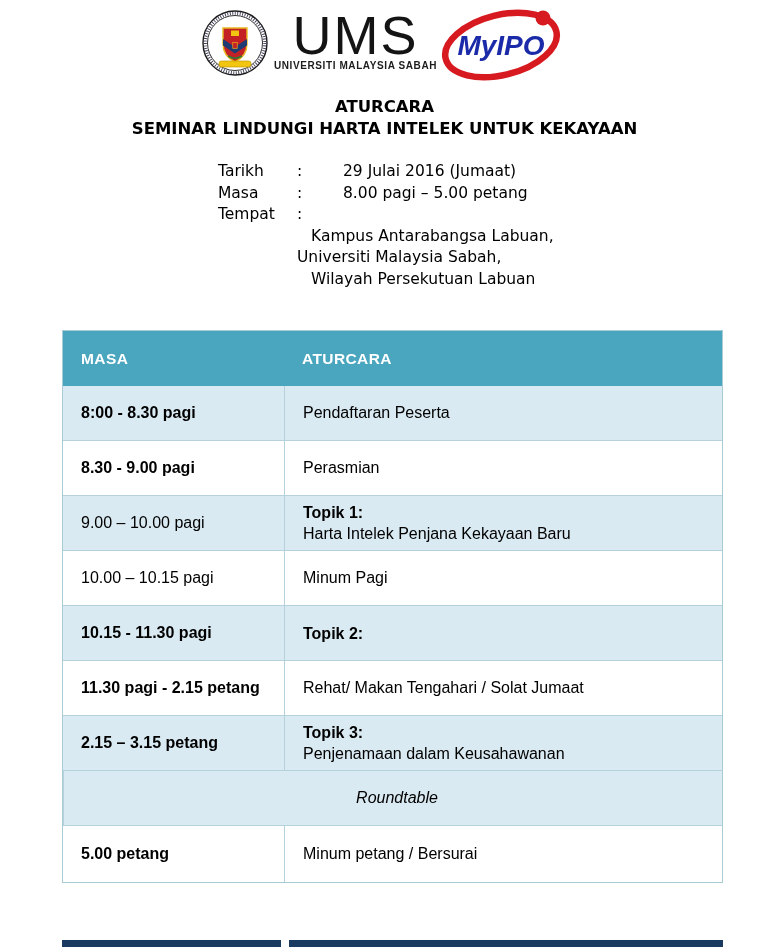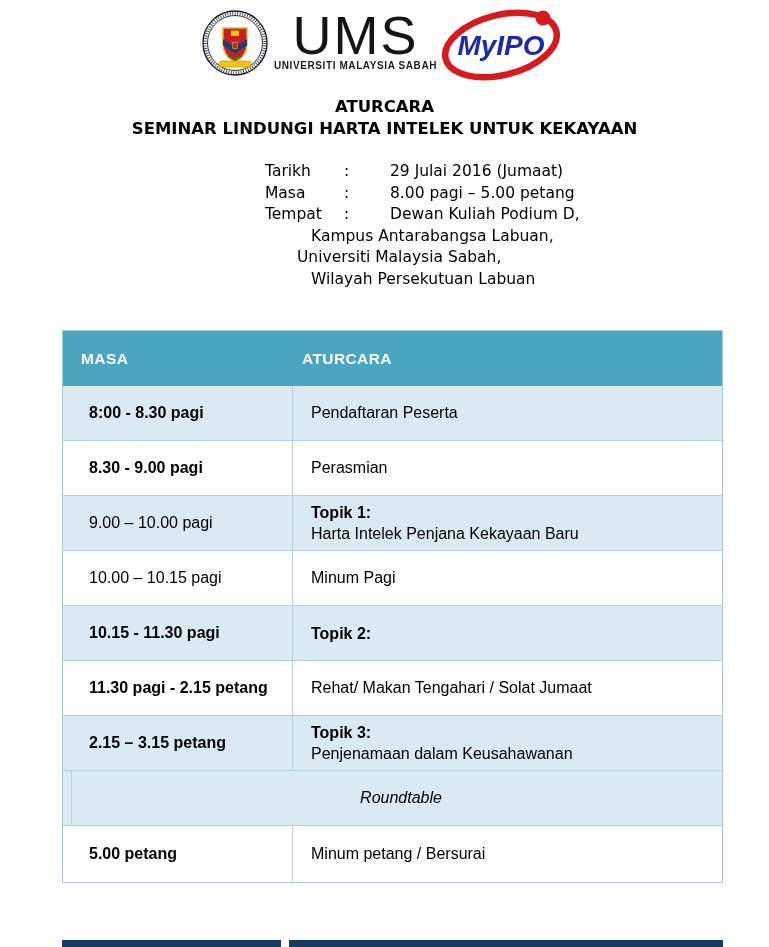--- a/index.html
+++ b/index.html
@@ -18,35 +18,35 @@
   .ums-sub{
     font-family:"Liberation Sans",sans-serif;font-size:10px;letter-spacing:0.6px;
     font-weight:600;color:#1c1c1c;margin-top:0;white-space:nowrap;
   }
   .myipo{position:relative;width:128px;height:80px;margin-left:2px;margin-top:-2px;}
   
   .title-block{text-align:center;margin-top:10px;font-weight:bold;font-size:16.5px;line-height:21.5px;}
   
   .details{margin:22px 0 0 218px;font-size:15.5px;line-height:21.5px;}
   .detail-row{display:flex;}
-  .dlabel{width:79px;margin-left:47px;}
+  .dlabel{width:79px;}
   .dcolon{width:46px;}
   .tempat-extra div{margin-left:93px;}
   .tempat-extra div.indent{margin-left:79px;}
   
   .agenda{
     position:absolute;left:62px;top:330px;width:661px;
     font-family:"Liberation Sans",sans-serif;font-size:16px;
     border:1px solid #A9CBD6;box-sizing:border-box;
   }
   .thead{
     display:flex;background:#4AA6BF;color:#fff;height:55px;align-items:center;
     font-weight:bold;font-size:15.5px;letter-spacing:0.4px;
   }
-  .trow{display:flex;min-height:54px;background:#ffffff;border-top:1px solid #B5D2DC;padding-left:8px;}
+  .trow{display:flex;min-height:54px;background:#ffffff;border-top:1px solid #B5D2DC;}
   .trow.alt{background:#DAEAF2;}
   .cell{display:flex;flex-direction:column;justify-content:center;box-sizing:border-box;padding:6px 10px 6px 18px;}
   .c1{width:221px;flex:none;}
   .c2{flex:1;border-left:1px solid #B5D2DC;}
   .thead .c2{border-left:none;}
   .bold{font-weight:bold;}
   .topic{font-weight:bold;line-height:21px;}
   .descline{line-height:21px;}
   .italic{font-style:italic;text-align:center;}
   
@@ -100,21 +100,20 @@
       <span class="dvalue">29 Julai 2016 (Jumaat)</span>
     </div>
     <div class="detail-row">
       <span class="dlabel">Masa</span>
       <span class="dcolon">:</span>
       <span class="dvalue">8.00 pagi – 5.00 petang</span>
     </div>
     <div class="detail-row">
       <span class="dlabel">Tempat</span>
       <span class="dcolon">:</span>
-      <span class="dvalue">Dewan Kuliah Podium D,</span>
     </div>
     <div class="tempat-extra">
       <div>Kampus Antarabangsa Labuan,</div>
       <div class="indent">Universiti Malaysia Sabah,</div>
       <div>Wilayah Persekutuan Labuan</div>
     </div>
   </section>
 
   <div class="agenda">
     <div class="thead">

